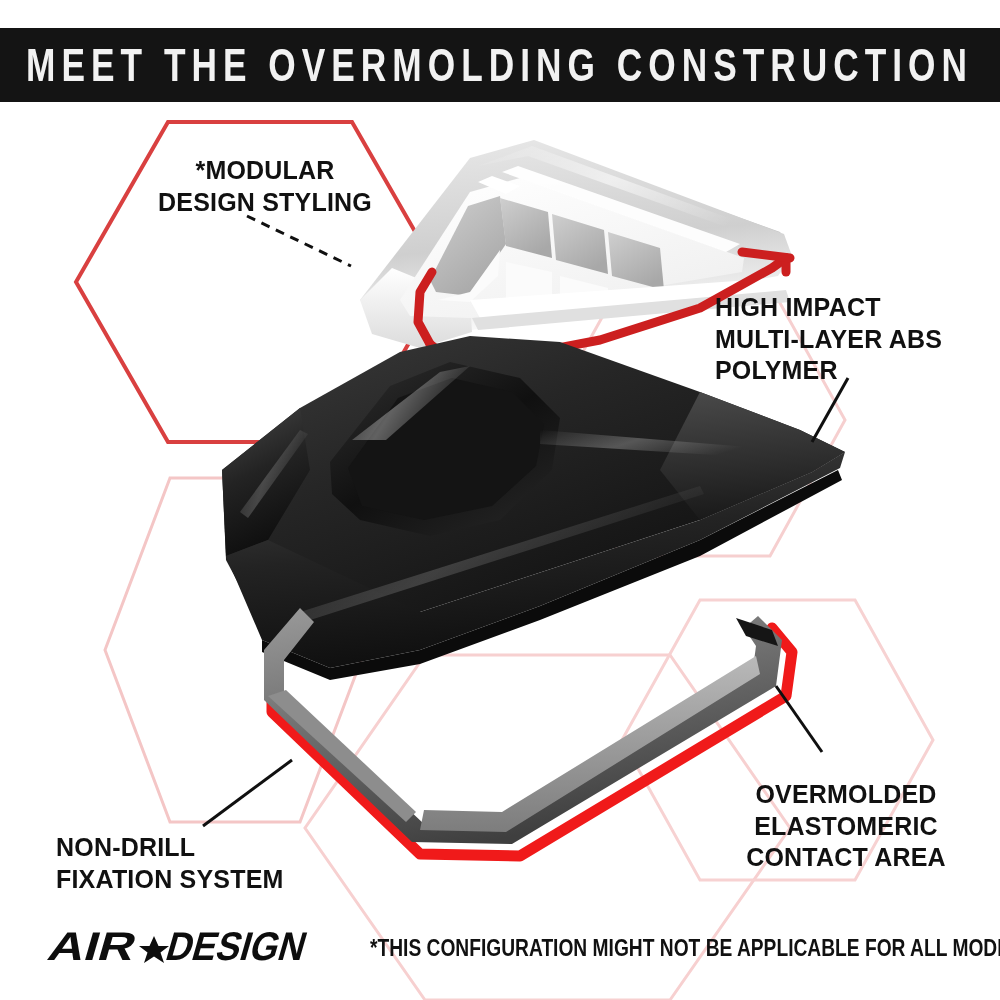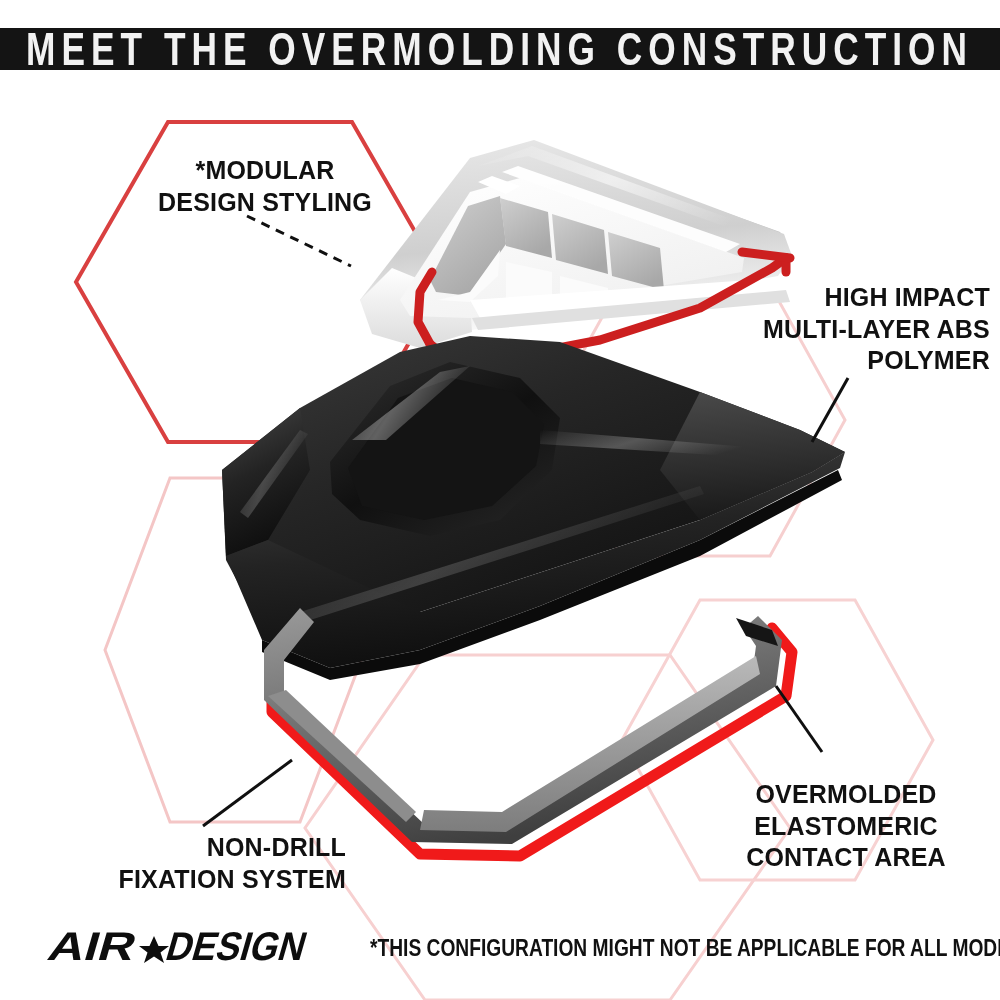--- a/index.html
+++ b/index.html
@@ -17,21 +17,21 @@
     background: #ffffff;
     overflow: hidden;
   }
 
   
   #header-bar {
     position: absolute;
     left: 0;
     top: 28px;
     width: 1000px;
-    height: 42px;
+    height: 74px;
     background: #141414;
     display: flex;
     align-items: center;
     justify-content: center;
   }
   #header-title {
     color: #f2f2f2;
     font-family: "Liberation Sans Narrow", "Liberation Sans", sans-serif;
     font-size: 41px;
     font-weight: bold;
@@ -63,36 +63,36 @@
     white-space: pre-line;
   }
   #callout-modular {
     left: 130px;
     top: 155px;
     width: 270px;
     text-align: center;
   }
   #callout-abs {
     left: 715px;
-    top: 282px;
+    top: 292px;
     width: 275px;
-    text-align: right;
+    text-align: left;
   }
   #callout-overmolded {
     left: 712px;
     top: 755px;
     width: 268px;
     text-align: center;
     margin-top: 24px;
   }
   #callout-nondrill {
-    left: 76px;
+    left: 56px;
     top: 832px;
     width: 270px;
-    text-align: right;
+    text-align: left;
   }
 
   
   #footer {
     position: absolute;
     left: 0;
     top: 918px;
     width: 1000px;
     height: 62px;
   }

